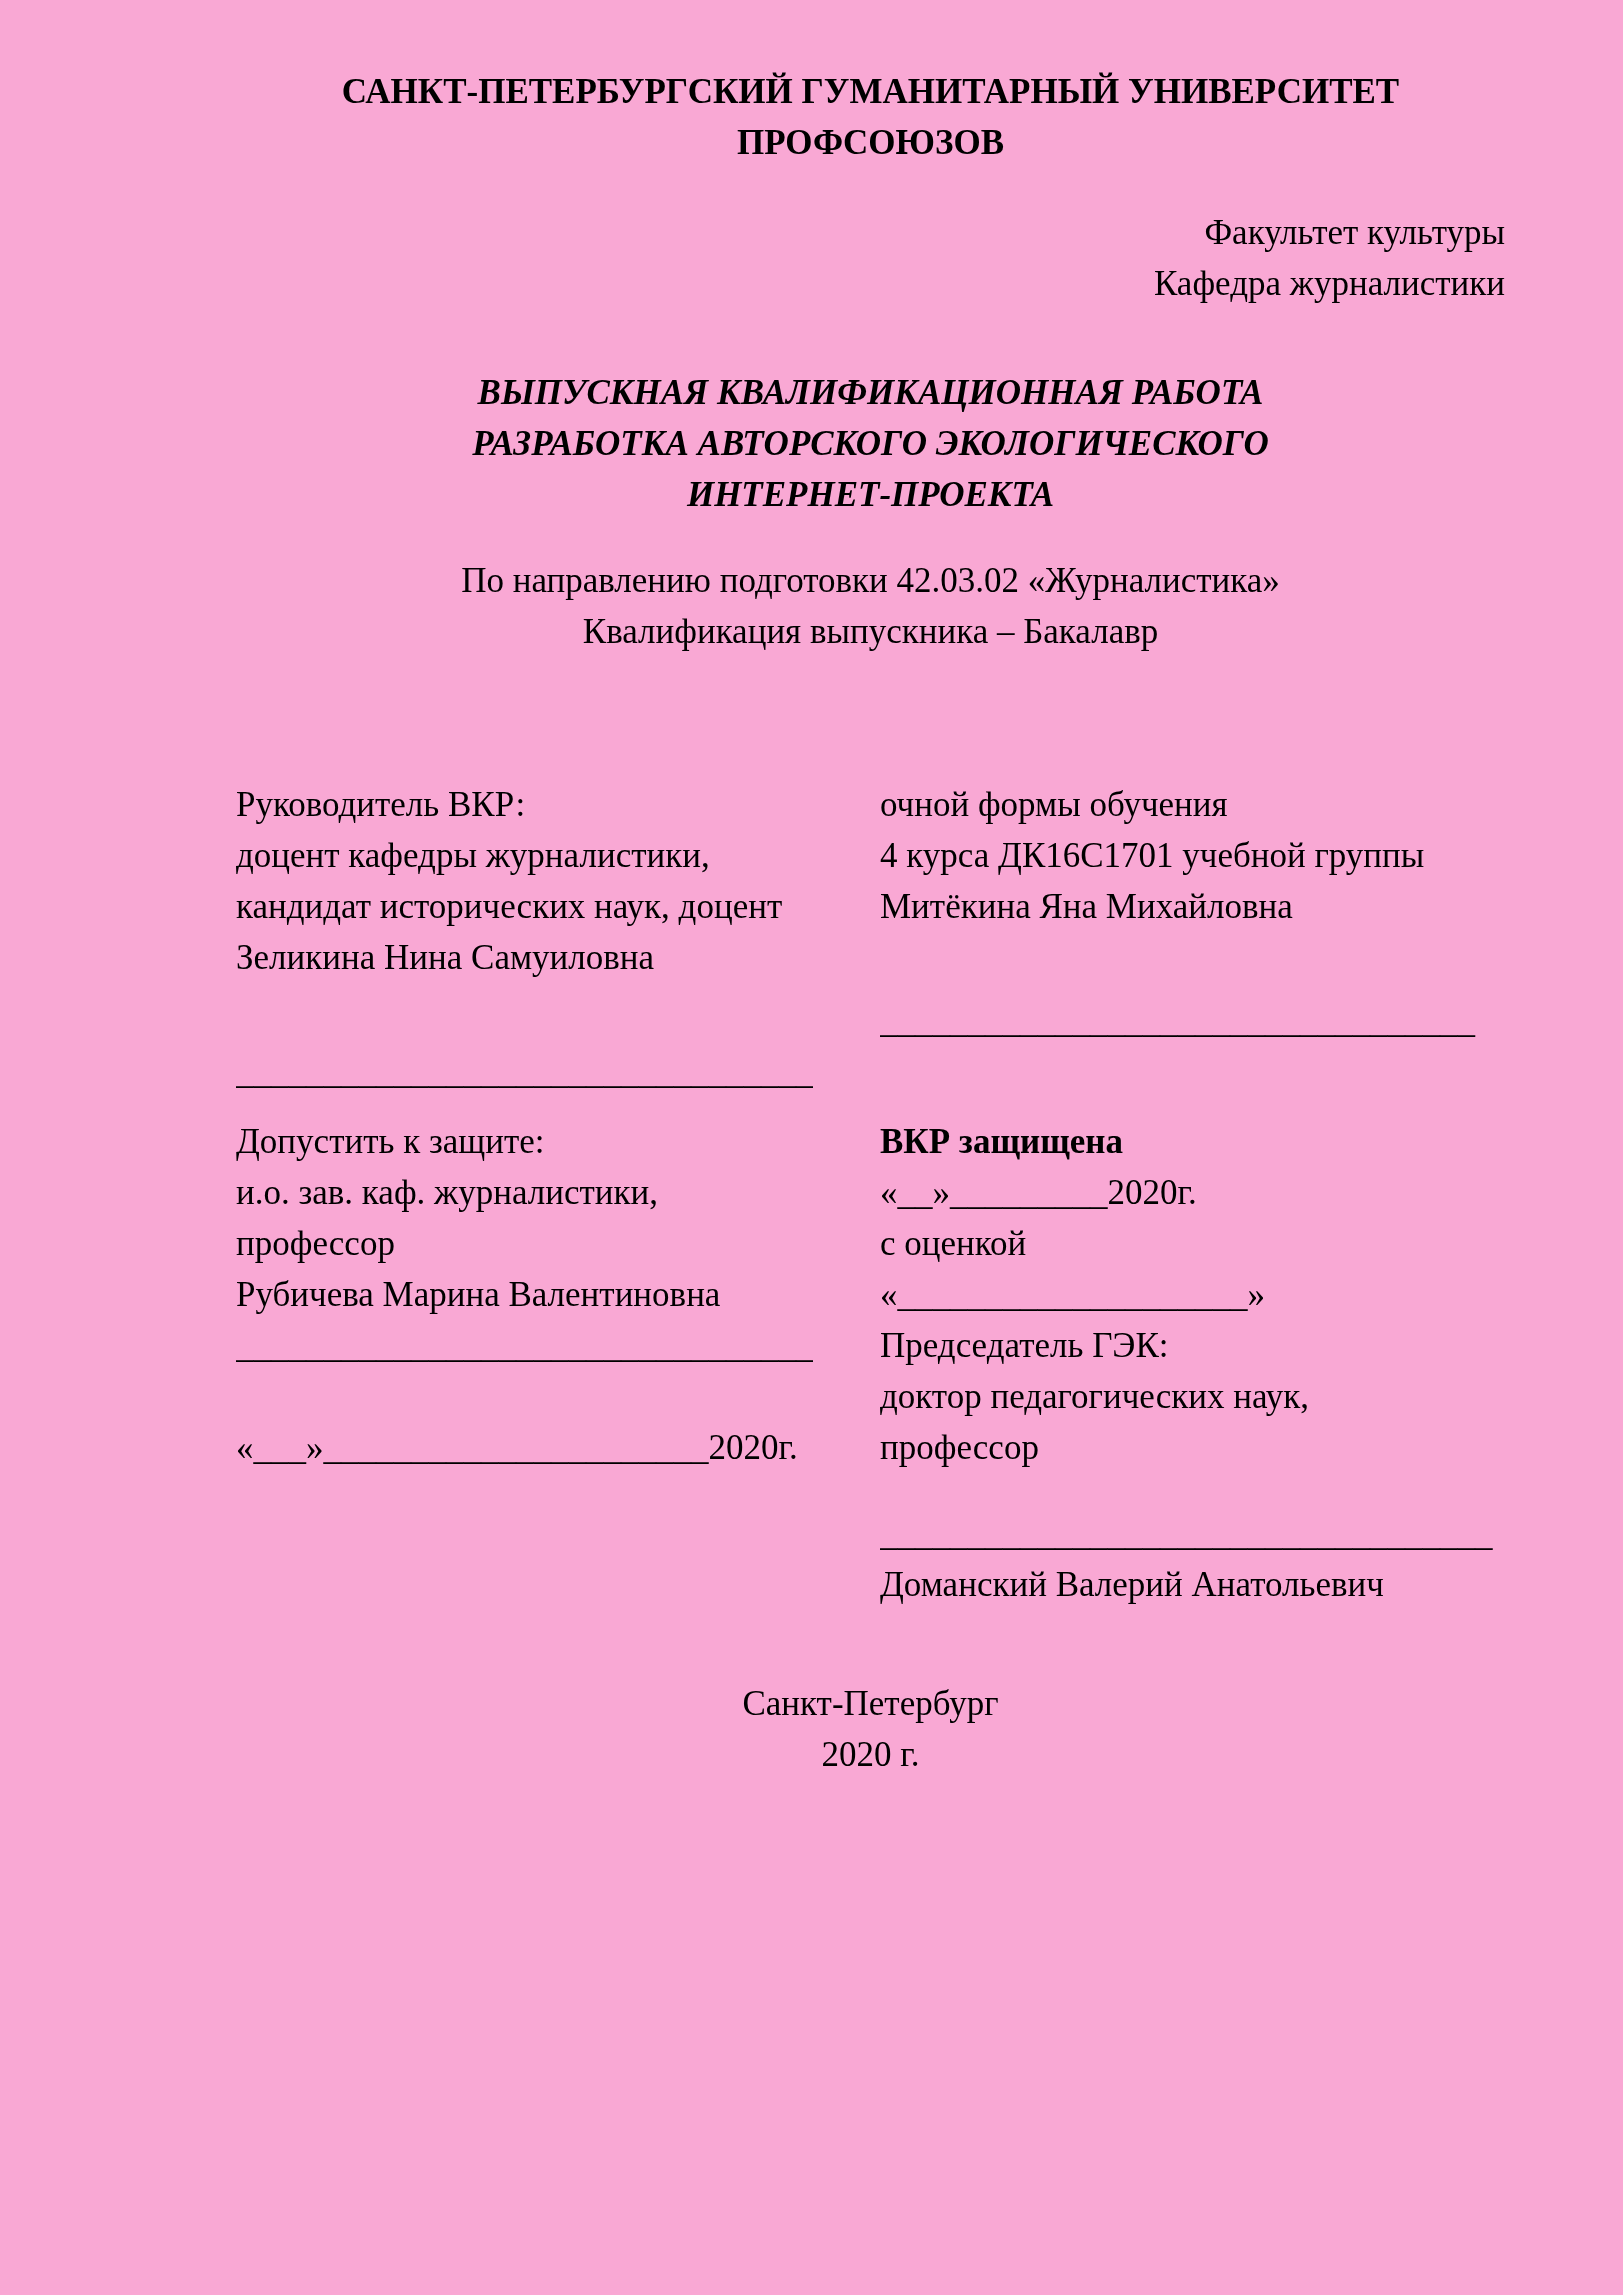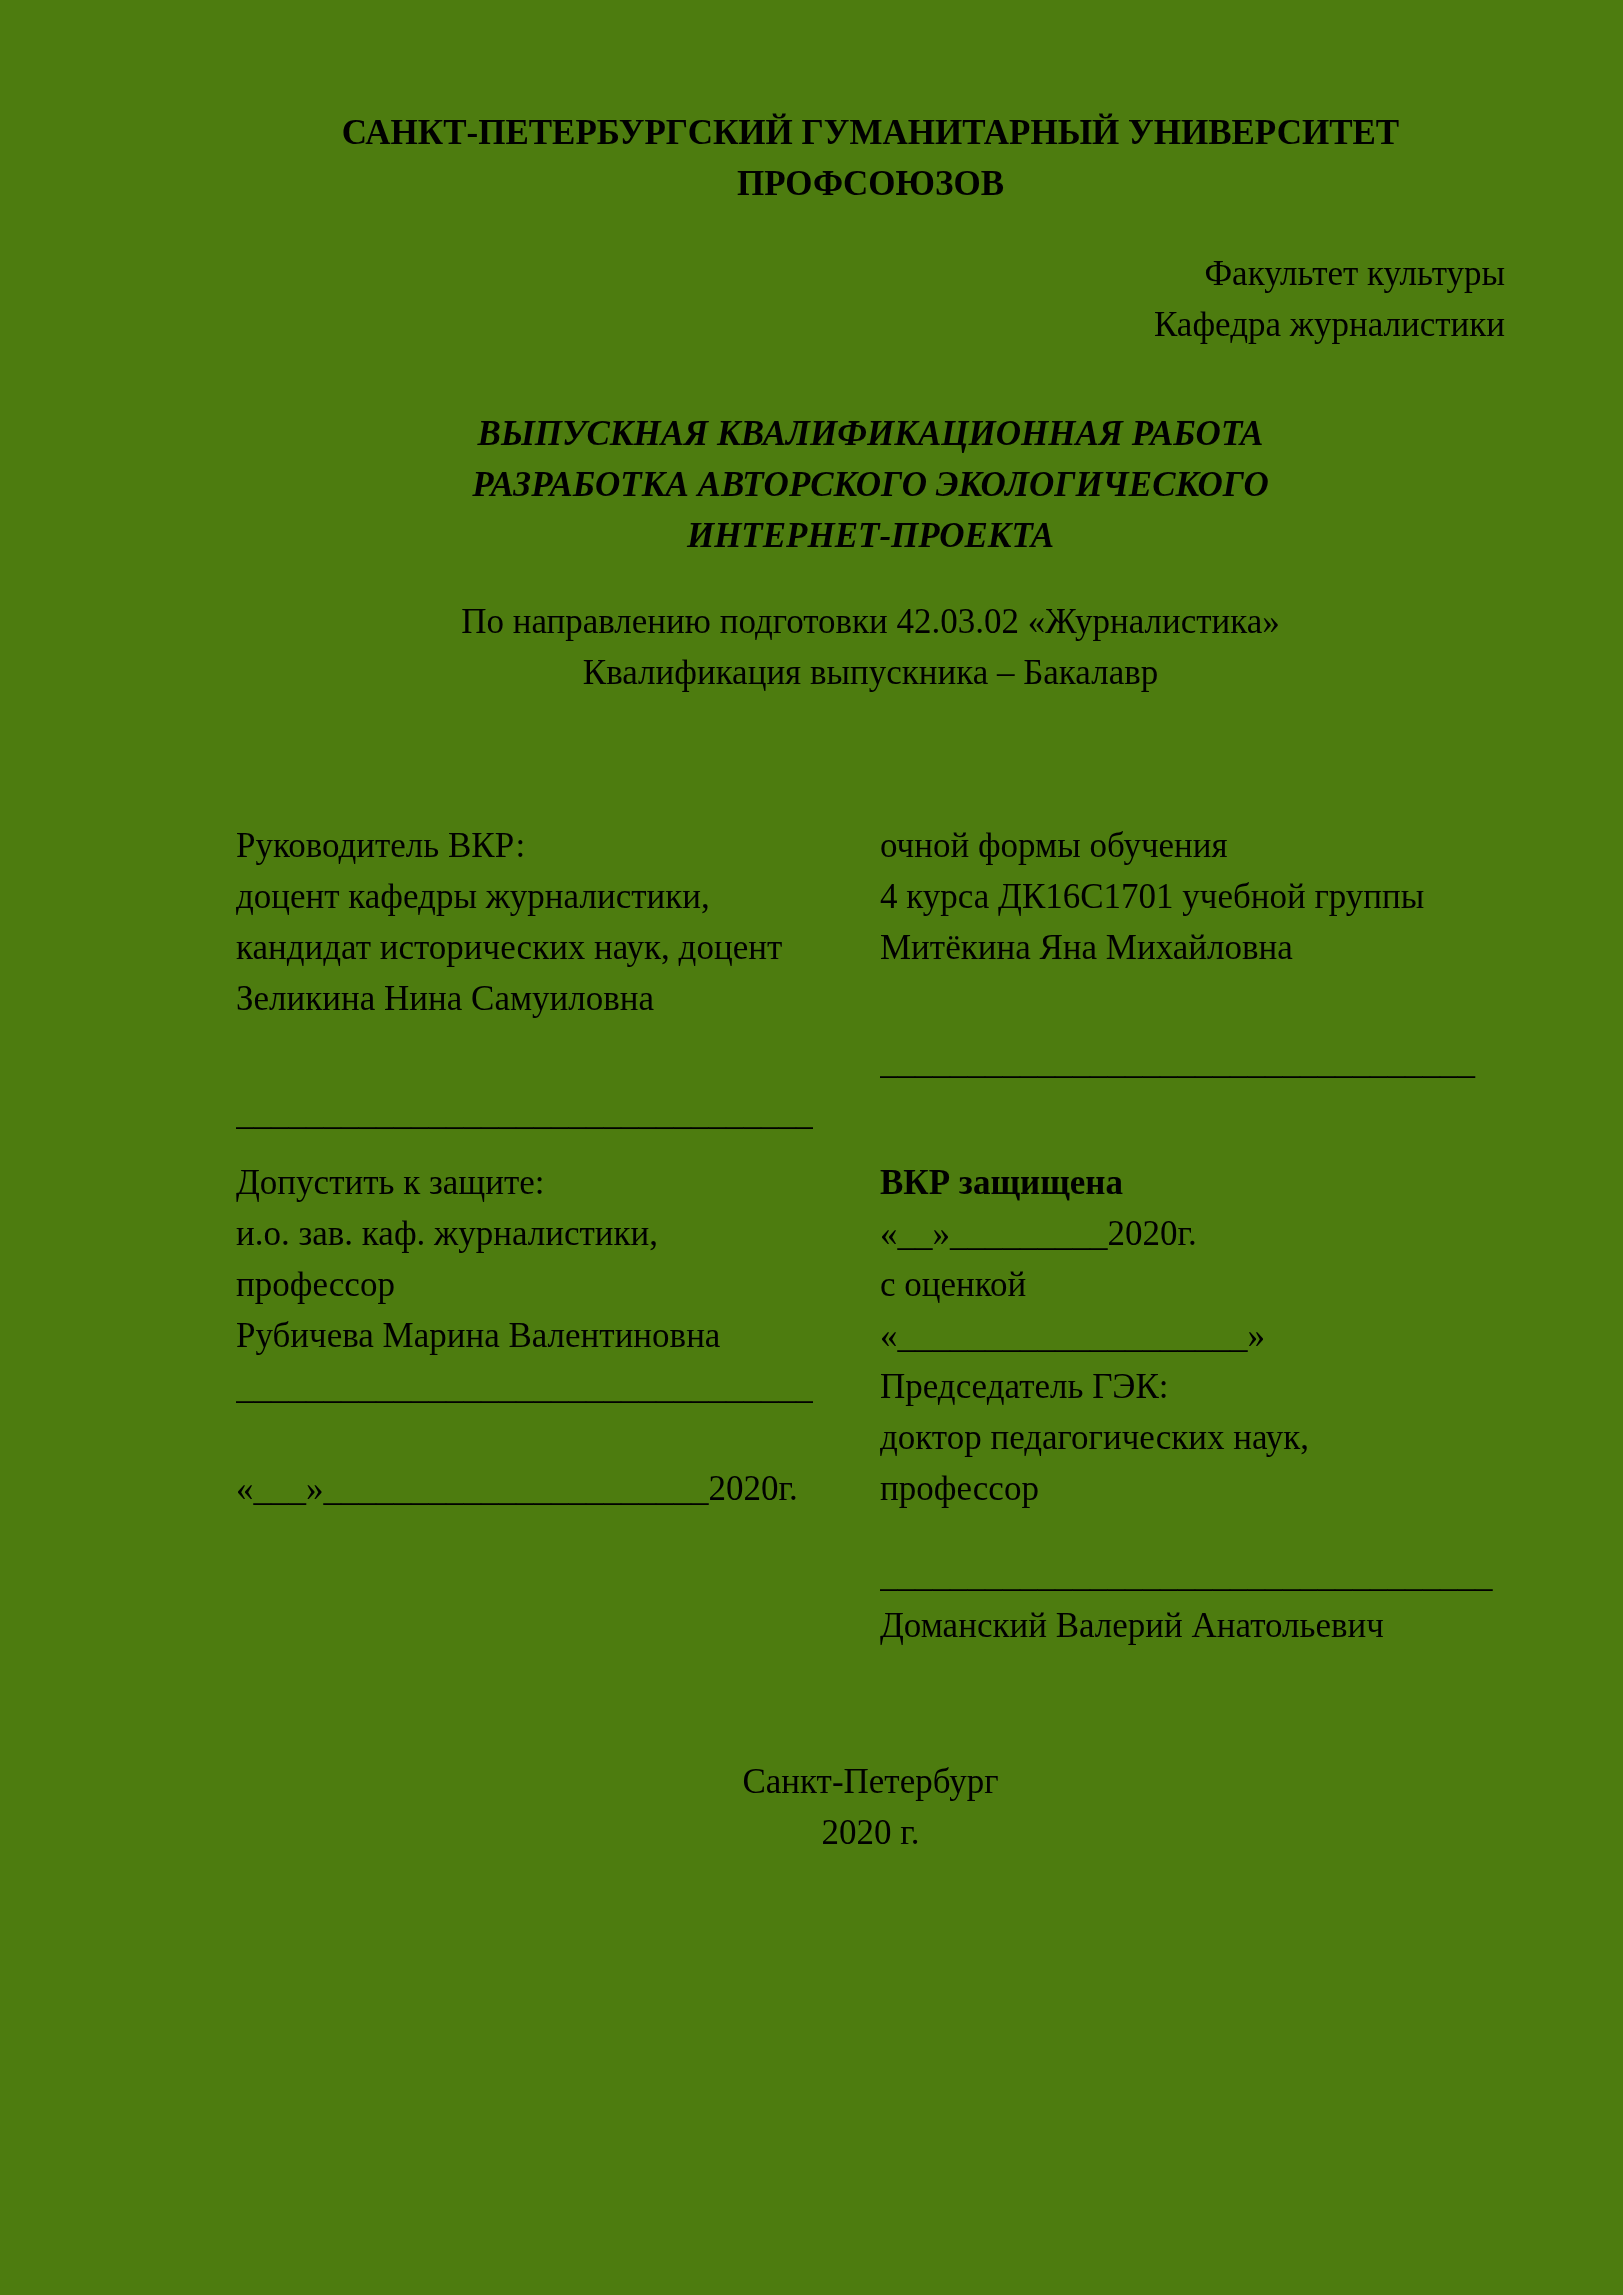--- a/index.html
+++ b/index.html
@@ -4,27 +4,27 @@
 <style>
   html, body {
     margin: 0;
     padding: 0;
     background: #ffffff;
   }
   .page {
     position: relative;
     width: 1623px;
     height: 2295px;
-    background: #4d7c0f;
+    background: #f9a8d4;
     color: #000000;
     font-family: "Liberation Serif", "DejaVu Serif", serif;
     font-size: 35px;
     line-height: 51px;
     box-sizing: border-box;
-    padding: 107px 118px 0 236px;
+    padding: 66px 118px 0 236px;
   }
   .center { text-align: center; }
   .bold { font-weight: bold; }
 
   .faculty-block { margin-top: 39px; text-align: right; }
   .title-block   { margin-top: 58px; font-style: italic; }
   .program-block { margin-top: 35px; }
 
   .cols {
     display: flex;
@@ -34,21 +34,21 @@
   .cols-lower { margin-top: 19px; }
   .col-left  { width: 577px; margin-right: 67px; flex: none; }
   .col-right { width: 626px; flex: none; }
 
   .sig-gap      { margin-top: 63px; }
   .date-gap     { margin-top: 51px; }
   .sig-gap-sm   { margin-top: 35px; }
 
   .line { white-space: nowrap; overflow: hidden; }
 
-  .footer-block { margin-top: 105px; }
+  .footer-block { margin-top: 68px; }
 </style>
 </head>
 <body>
 
 <div class="page">
 
   <div class="center bold">
     <div class="line">САНКТ-ПЕТЕРБУРГСКИЙ ГУМАНИТАРНЫЙ УНИВЕРСИТЕТ</div>
     <div class="line">ПРОФСОЮЗОВ</div>
   </div>

